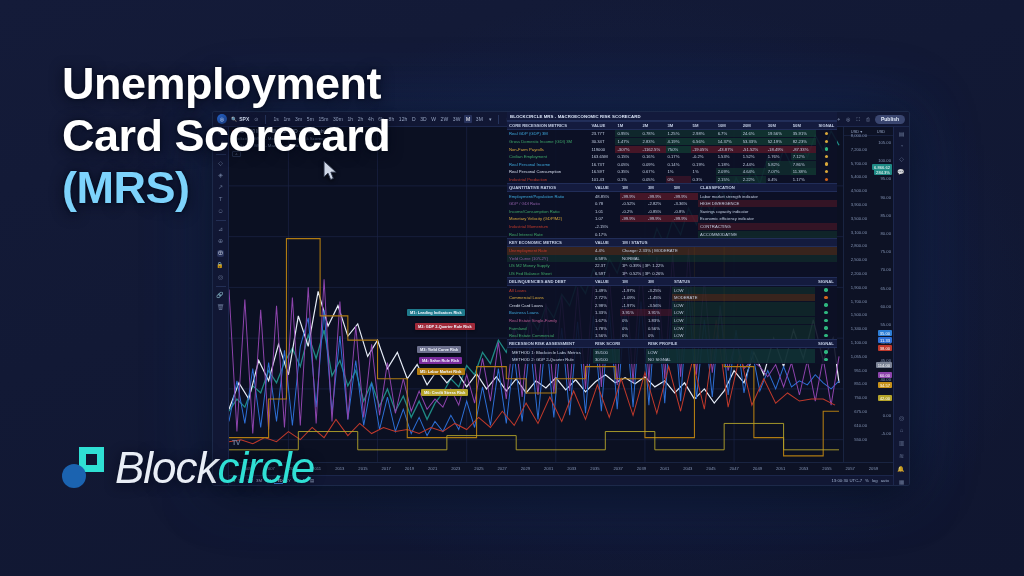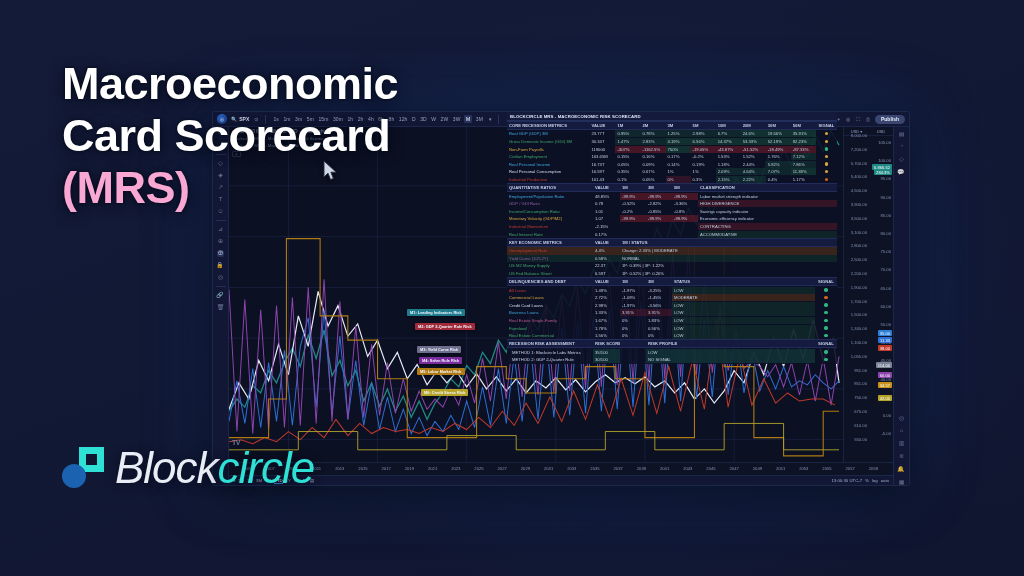--- a/index.html
+++ b/index.html
@@ -30,21 +30,21 @@
   }
   #headline .l {
     display: block;
     font-weight: 700;
     font-size: 45px;
     line-height: 52px;
     letter-spacing: -0.5px;
     color: #ffffff;
     text-shadow: 0 2px 14px rgba(4,8,22,0.85), 0 0 3px rgba(4,8,22,0.9);
   }
-  #headline .l.accent { color: #f9a8d4; }
+  #headline .l.accent { color: #7dd3fc; }
   
   #logo-wrap {
     position: absolute;
     left: 62px; top: 446px;
     display: flex; align-items: center; gap: 11px;
     z-index: 40;
     font-style: italic;
   }
   #logo-mark { position: relative; width: 42px; height: 42px; }
   #logo-mark .sq {
@@ -262,21 +262,21 @@
     filter: drop-shadow(0 1px 2px rgba(0,0,0,0.8));
   }
 </style>
 </head>
 <body>
 
 <div id="stage">
   <div id="bg"></div>
 
   <div id="headline">
-    <span class="l">Macroeconomic</span>
+    <span class="l">Unemployment</span>
     <span class="l">Card Scorecard</span>
     <span class="l accent">(MRS)</span>
   </div>
 
   <div id="tv">
 
     <div id="tv-toolbar">
       <div class="tv-logo-btn">◎</div>
       <div class="sym-box">
         <span class="mag">🔍</span>

